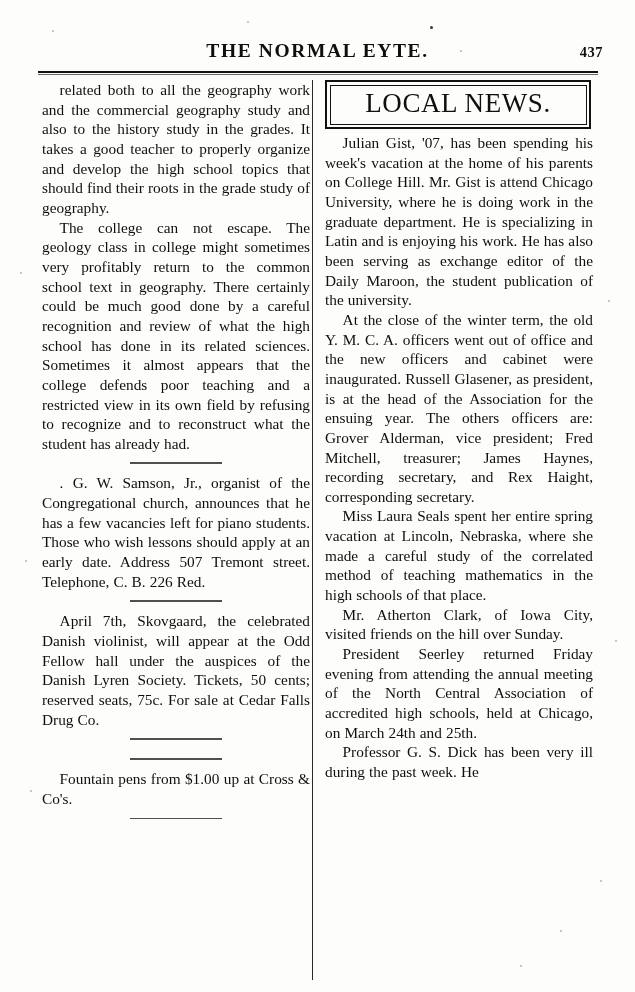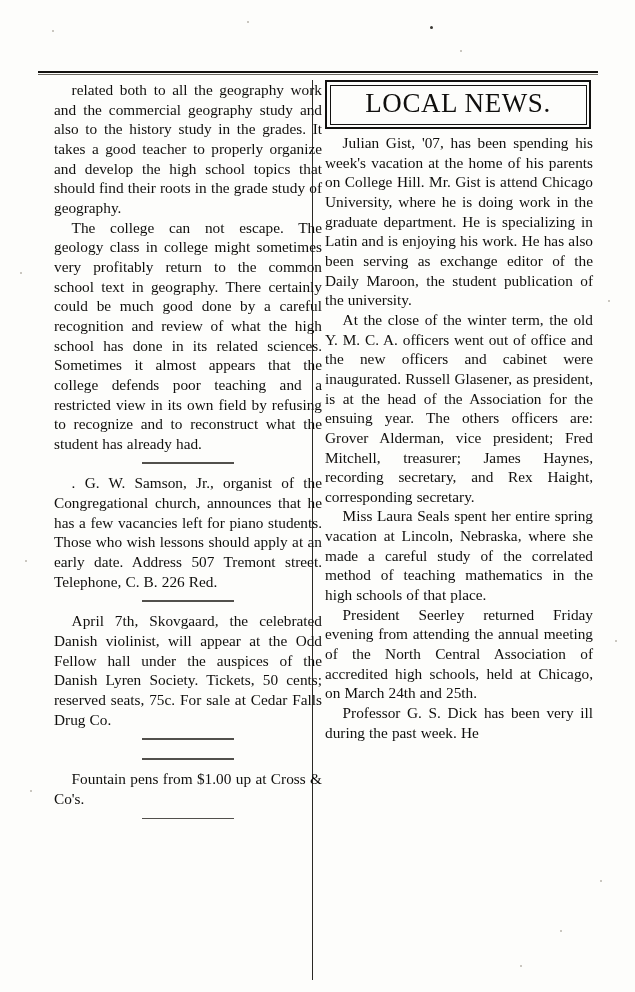--- a/index.html
+++ b/index.html
@@ -86,21 +86,21 @@
     height: 900px;
     background: #2a2824;
   }
 
   
   .col {
     position: absolute;
     top: 80px;
     width: 268px;
   }
-  .col-left  { left: 42px; margin-left: 12px; }
+  .col-left  { left: 42px; }
   .col-right { left: 325px; }
 
   .col p {
     margin: 0;
     font-size: 15.3px;
     line-height: 19.65px;
     text-align: justify;
     text-justify: inter-word;
     text-indent: 1.15em;
     -webkit-hyphens: none;
@@ -172,20 +172,24 @@
   <div class="speck" style="left:460px;top:50px;width:2px;height:2px;"></div>
   <div class="speck" style="left:20px;top:272px;width:2px;height:2px;"></div>
   <div class="speck" style="left:608px;top:300px;width:2px;height:2px;"></div>
   <div class="speck" style="left:25px;top:560px;width:2px;height:2px;"></div>
   <div class="speck" style="left:615px;top:640px;width:2px;height:2px;"></div>
   <div class="speck" style="left:30px;top:790px;width:2px;height:2px;"></div>
   <div class="speck" style="left:600px;top:880px;width:2px;height:2px;"></div>
   <div class="speck" style="left:560px;top:930px;width:2px;height:2px;"></div>
   <div class="speck" style="left:520px;top:965px;width:2px;height:2px;"></div>
 
+  <div class="masthead-row">
+    <div class="running-head">THE NORMAL EYTE.</div>
+    <div class="folio">437</div>
+  </div>
 
   <div class="head-rule">
     <div class="r1"></div>
     <div class="r2"></div>
   </div>
 
   <div class="col-rule"></div>
 
   <div class="col col-left">
 
@@ -216,17 +220,18 @@
 
     <div class="localnews-box">
       <div class="localnews-inner">
         <div class="localnews-title">LOCAL NEWS.</div>
       </div>
     </div>
 
     <p>Julian Gist, '07, has been spending his week's vacation at the home of his parents on College Hill. Mr. Gist is attend Chicago University, where he is doing work in the graduate department. He is specializing in Latin and is enjoying his work. He has also been serving as exchange editor of the Daily Maroon, the student publication of the university.</p>
     <p>At the close of the winter term, the old Y. M. C. A. officers went out of office and the new officers and cabinet were inaugurated. Russell Glasener, as president, is at the head of the Association for the ensuing year. The others officers are: Grover Alderman, vice president; Fred Mitchell, treasurer; James Haynes, recording secretary, and Rex Haight, corresponding secretary.</p>
     <p>Miss Laura Seals spent her entire spring vacation at Lincoln, Nebraska, where she made a careful study of the correlated method of teaching mathematics in the high schools of that place.</p>
+    <p>Mr. Atherton Clark, of Iowa City, visited friends on the hill over Sunday.</p>
     <p>President Seerley returned Friday evening from attending the annual meeting of the North Central Association of accredited high schools, held at Chicago, on March 24th and 25th.</p>
     <p>Professor G. S. Dick has been very ill during the past week. He</p>
   </div>
 
 </div>
 
 </body></html>

